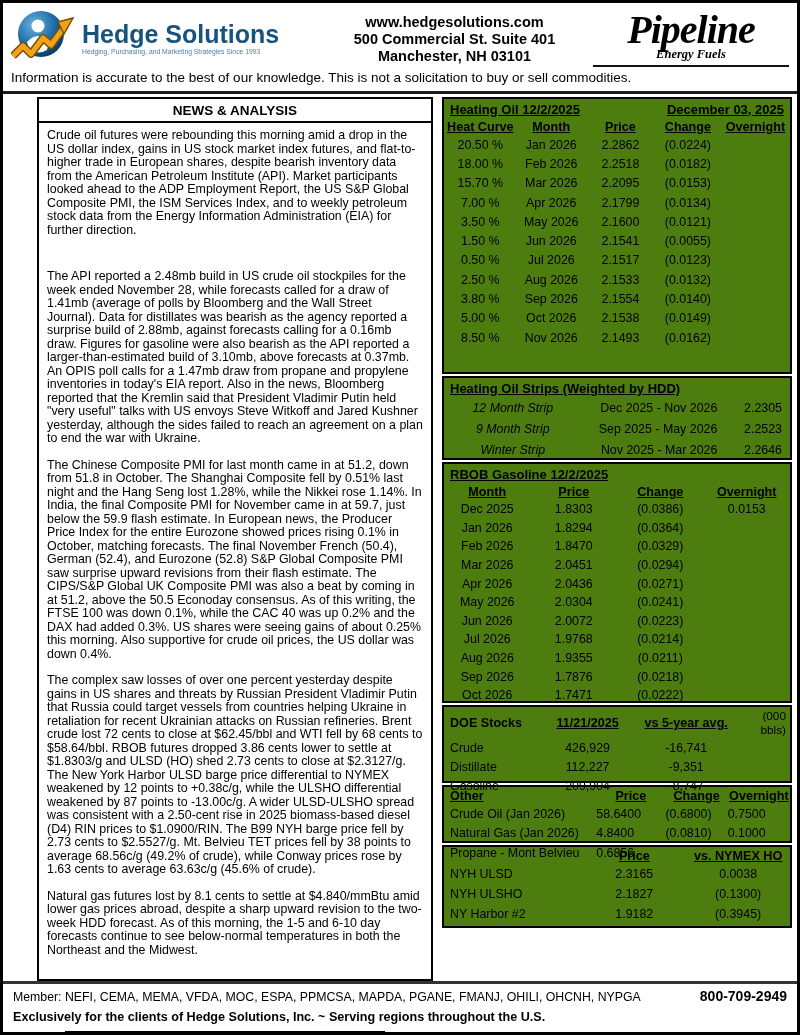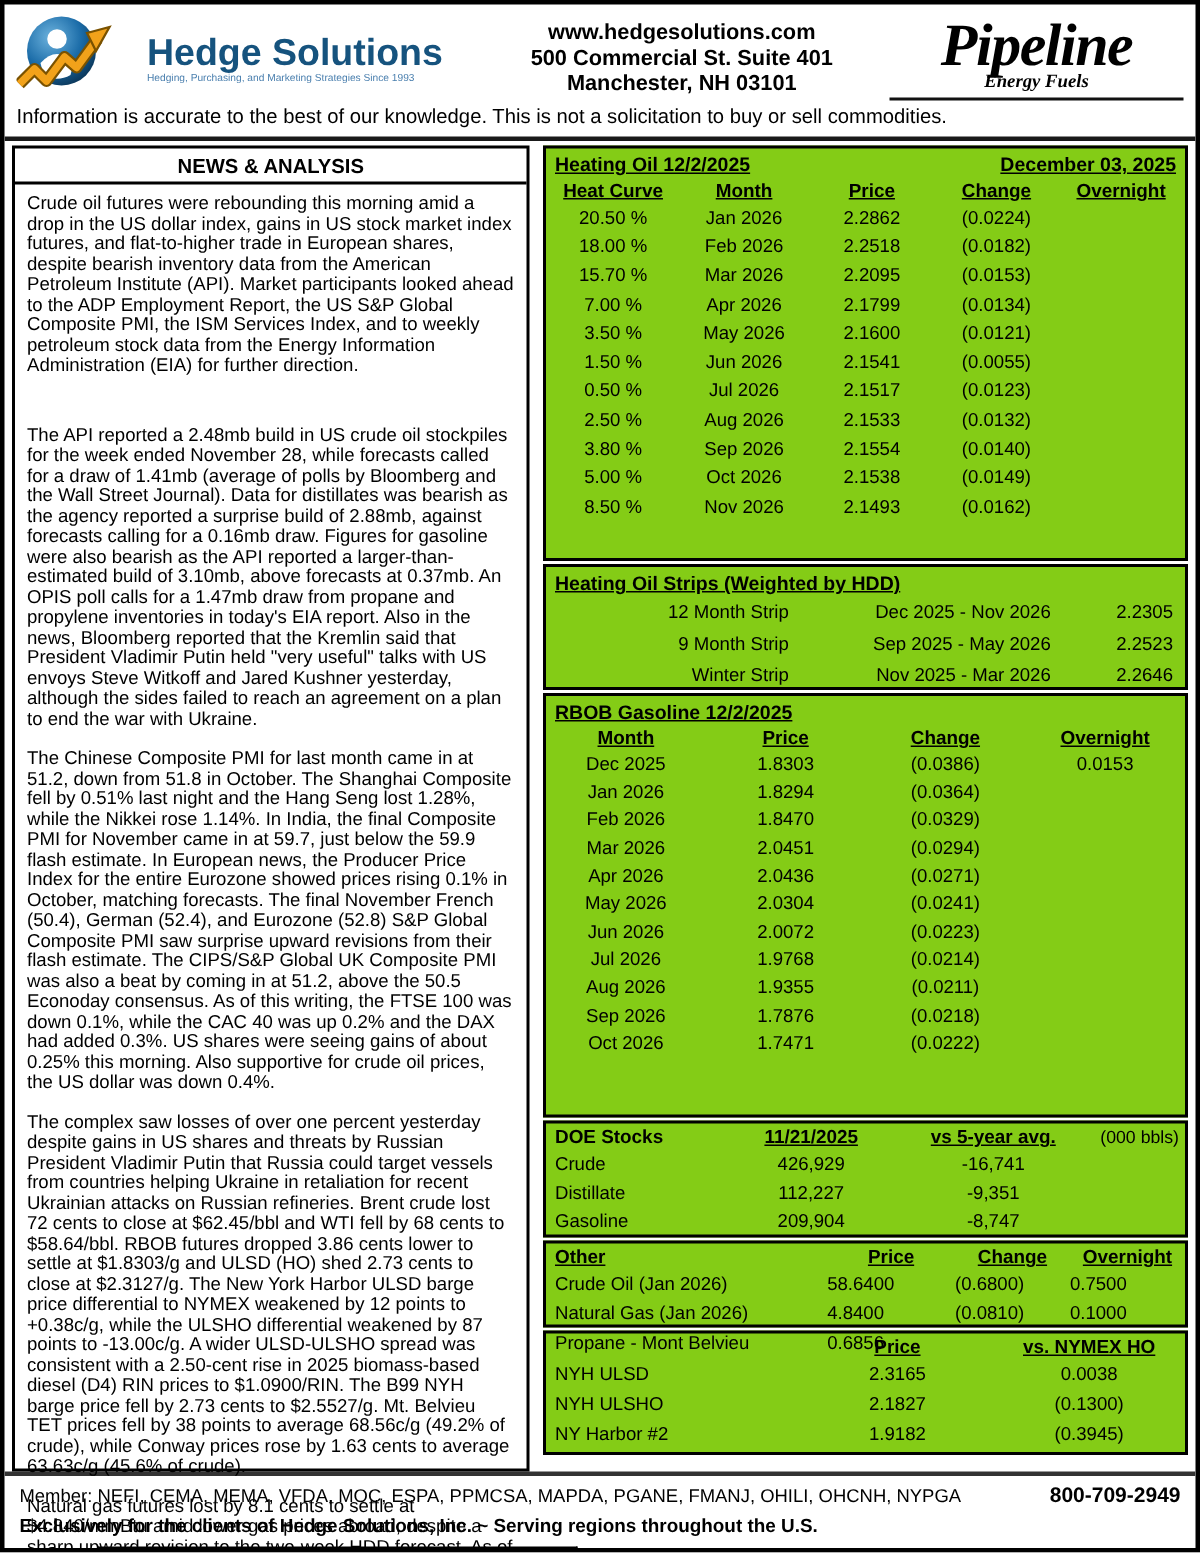--- a/index.html
+++ b/index.html
@@ -3,64 +3,64 @@
 <meta charset="utf-8">
 <style>
   html,body{margin:0;padding:0;background:#e8e8e8;}
   .page{
     width:800px;height:1035px;box-sizing:border-box;background:#fff;
     border:3px solid #000;position:relative;overflow:hidden;
     font-family:"Liberation Sans",sans-serif;color:#000;margin:0 auto;
   }
   
   .hdr{display:flex;align-items:flex-start;padding:4px 8px 0 8px;height:60px;}
-  .logo-wrap{width:305px;display:flex;align-items:center;gap:23px;padding-top:1px;}
+  .logo-wrap{width:305px;display:flex;align-items:center;gap:7px;padding-top:1px;}
   .brand-name{font-size:25px;font-weight:bold;color:var(--brand-blue,#16537e);line-height:26px;}
   .brand-tag{font-size:6.8px;color:#4a7fae;margin-top:1px;white-space:nowrap;}
   .addr{flex:1;text-align:center;font-weight:bold;font-size:14.5px;line-height:17px;padding-top:7px;}
   .pipeline{width:196px;margin-top:6px;text-align:center;border-bottom:2px solid #111;padding-bottom:3px;}
   .pipeline-name{font-family:"Liberation Serif",serif;font-style:italic;font-weight:bold;font-size:40px;line-height:34px;letter-spacing:-1px;}
   .pipeline-sub{font-family:"Liberation Serif",serif;font-style:italic;font-weight:bold;font-size:12.5px;}
   .disclaimer{font-size:13.5px;padding:3px 8px 3px 8px;height:17px;}
   .top-divider{height:3px;background:#1a1a1a;margin:1px 0 3px 0;}
   
   .main{display:flex;padding:0 5px;height:884px;}
-  .news-box{width:345px;border:2px solid #000;margin-right:9px;box-sizing:border-box;}
+  .news-box{width:396px;border:2px solid #000;margin-right:9px;box-sizing:border-box;margin-left:29px;}
   .news-title{text-align:center;font-weight:bold;font-size:13.5px;padding:4px 0 3px 0;border-bottom:2px solid #000;}
   .news-body{padding:6px 8px;font-size:12.4px;line-height:13.5px;}
   .news-body p{margin:0 0 13px 0;}
   .news-body p.lead-gap{margin-bottom:33px;}
   .right-col{flex:1;min-width:0;}
-  .box{border:2px solid #000;margin-bottom:2px;box-sizing:border-box;background:#84cc16;}
+  .box{border:2px solid #000;margin-bottom:2px;box-sizing:border-box;background:#4d7c0f;}
   .titlebar{display:flex;justify-content:space-between;padding:3px 6px 1px 6px;font-weight:bold;font-size:13px;}
   .titlebar span{text-decoration:underline;}
   .title-solo{padding:3px 6px 1px 6px;font-weight:bold;font-size:13px;}
   .title-solo span{text-decoration:underline;}
   
   table{width:100%;border-collapse:collapse;table-layout:fixed;font-size:12.4px;}
   th{font-weight:bold;text-decoration:underline;font-size:12.6px;padding:2px 0 1px 0;text-align:center;}
   td{padding:0;overflow:hidden;white-space:nowrap;}
   .ho-tbl td{height:19.3px;text-align:center;}
   .rbob-tbl td{height:18.6px;text-align:center;}
   .strips-tbl td{height:21px;}
-  .strips-tbl td:nth-child(1){text-align:right;padding-left:6px;}
+  .strips-tbl td:nth-child(1){text-align:center;padding-left:6px;font-style:italic;}
   .strips-tbl td:nth-child(2){text-align:right;}
   .strips-tbl td:nth-child(3){text-align:right;padding-right:8px;}
   .doe-tbl th.h-label{text-align:left;padding-left:6px;}
   .doe-tbl th.h-units{text-decoration:none;font-weight:normal;font-size:11.8px;text-align:right;padding-right:4px;}
   .doe-tbl td{height:19.3px;text-align:center;}
   .doe-tbl td:nth-child(1){text-align:left;padding-left:6px;}
   .other-tbl th.h-label{text-align:left;padding-left:6px;}
   .other-tbl td{height:19.5px;text-align:left;}
   .other-tbl td:nth-child(1){text-align:left;padding-left:6px;}
   .nyh-tbl td{height:20px;text-align:center;}
   .nyh-tbl td:nth-child(1){text-align:left;padding-left:6px;}
   .box-ho{height:277px;}
   .box-strips{height:84px;}
-  .box-rbob{height:283px;}
+  .box-rbob{height:241px;}
   .box-doe{height:78px;}
   .box-other{height:58px;}
   .box-nyh{height:83px;}
   
   .footer-divider{height:3px;background:#333;}
   .footer{padding:4px 10px 0 10px;}
   .member-row{display:flex;justify-content:space-between;align-items:baseline;}
   .member{font-size:12.3px;}
   .phone{font-weight:bold;font-size:14px;}
   .exclusive{font-weight:bold;font-size:12.6px;margin-top:6px;}

